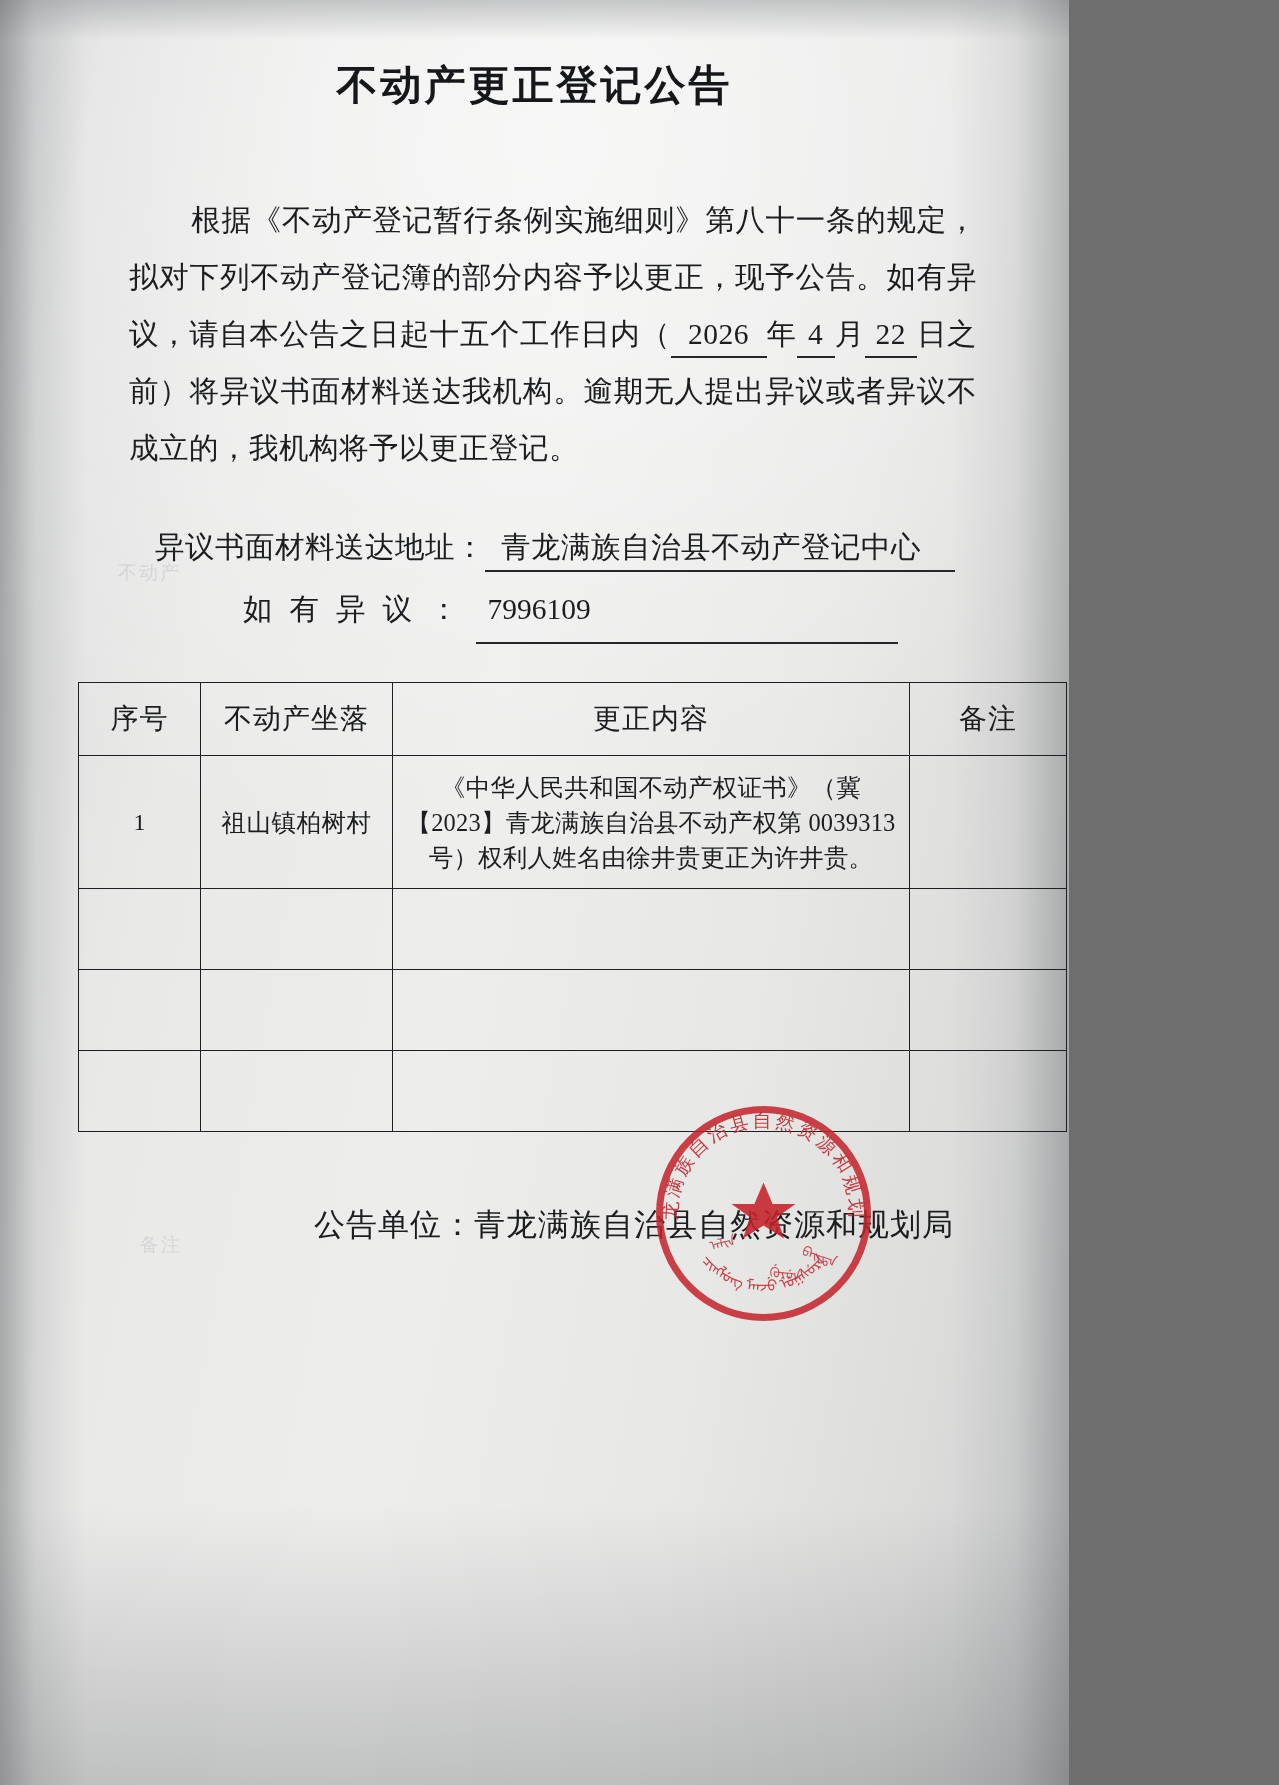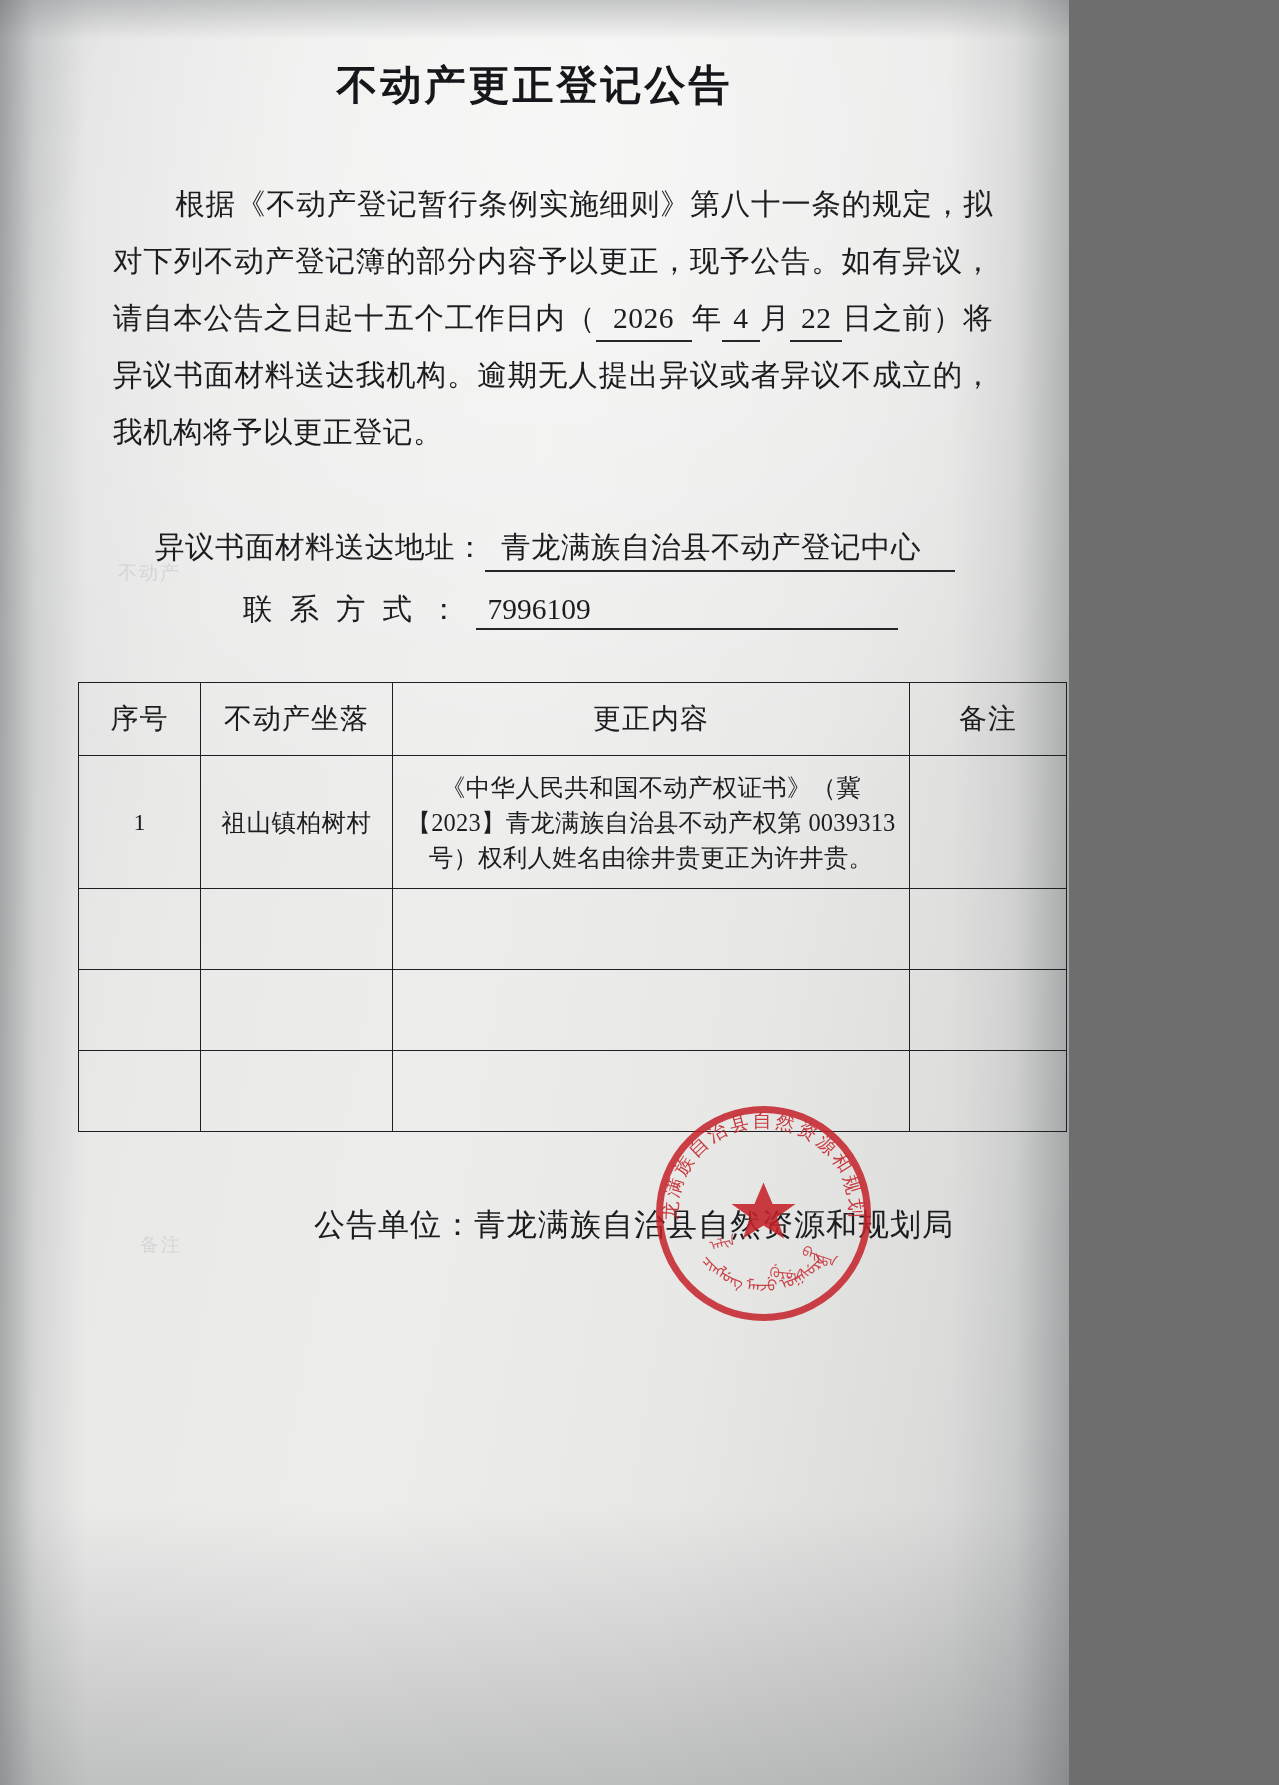--- a/index.html
+++ b/index.html
@@ -65,21 +65,21 @@
     position: absolute;
     left: 113px;
     top: 176px;
     width: 880px;
     font-size: 29.5px;
     line-height: 57px;
     color: #1b1d20;
     letter-spacing: 0.5px;
     text-align: justify;
   }
-  .body-block p { margin: 0; }
+  .body-block p { margin: 16px; }
   .indent { display: inline-block; width: 62px; }
 
   .blank {
     display: inline-block;
     border-bottom: 2px solid #23262a;
     text-align: center;
     padding: 0 4px 1px 4px;
     line-height: 42px;
     font-family: "Liberation Serif", serif;
   }
@@ -107,21 +107,21 @@
     left: 243px;
     top: 590px;
     font-size: 29.5px;
     color: #1b1d20;
     white-space: nowrap;
   }
   .tel-label { letter-spacing: 17px; }
   .tel-value {
     display: inline-block;
     border-bottom: 2px solid #23262a;
-    padding: 0 10px 2px 12px;
+    padding: 0 10px 16px 12px;
     min-width: 400px;
     font-family: "Liberation Serif", serif;
   }
 
   table.reg-table {
     position: absolute;
     left: 78px;
     top: 682px;
     width: 920px;
     border-collapse: collapse;
@@ -208,21 +208,21 @@
     <p>
       <span class="indent"></span><span>根据《不动产登记暂行条例实施细则》第八十一条的规定，拟对下列不动产登记簿的部分内容予以更正，现予公告。如有异议，请自本公告之日起十五个工作日内（</span><span class="blank y">2026</span><span>年</span><span class="blank m">4</span><span>月</span><span class="blank d">22</span><span>日</span><span>之前）将异议书面材料送达我机构。逾期无人提出异议或者异议不成立的，我机构将予以更正登记。</span>
     </p>
   </div>
 
   <div class="addr-line">
     <span>异议书面材料送达地址：</span><span class="addr-value">青龙满族自治县不动产登记中心</span>
   </div>
 
   <div class="tel-line">
-    <span class="tel-label">联系方式：</span><span class="tel-value">7996109</span>
+    <span class="tel-label">如有异议：</span><span class="tel-value">7996109</span>
   </div>
 
   <table class="reg-table">
     <tbody>
         <tr class="hdr">
       <td class="c-no">序号</td>
       <td class="c-loc">不动产坐落</td>
       <td class="c-cont">更正内容</td>
       <td class="c-rem">备注</td>
     </tr>

